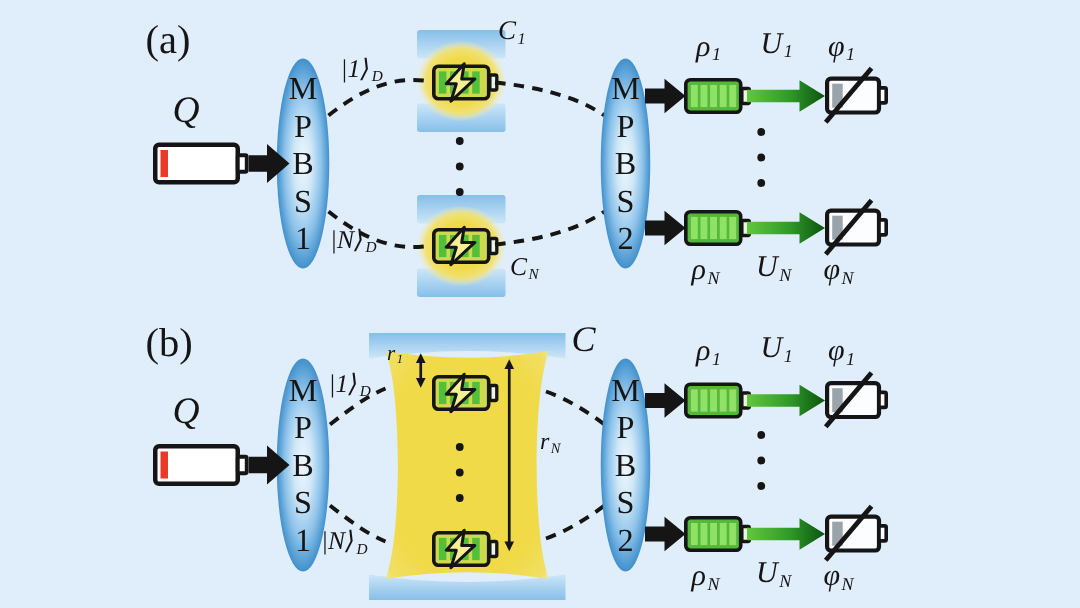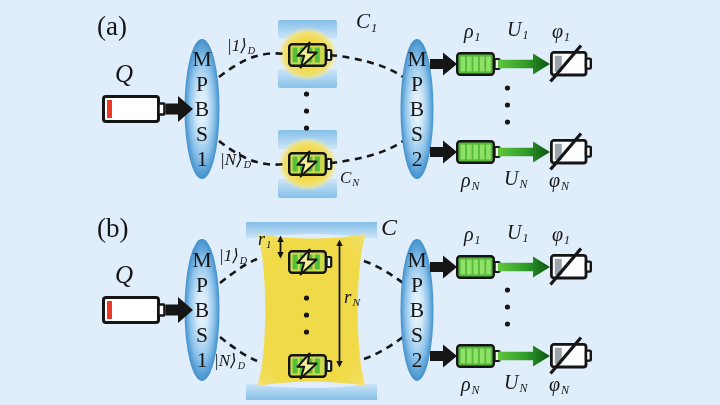--- a/index.html
+++ b/index.html
@@ -208,21 +208,21 @@
   <span>2</span>
 </div>
 
 <div class="lbl" style="left:227px;top:37px;font-size:17px">
   <span class="ket">|1⟩</span><span class="sub">D</span>
 </div>
 <div class="lbl" style="left:220px;top:151px;font-size:17px">
   <span class="ket">|N⟩</span><span class="sub">D</span>
 </div>
 
-<div class="lbl it" style="left:356px;top:11px;font-size:21px">
+<div class="lbl it" style="left:332px;top:11px;font-size:18px">
   <span>C</span><span class="sub">1</span>
 </div>
 <div class="lbl it" style="left:340px;top:169px;font-size:17px">
   <span>C</span><span class="sub">N</span>
 </div>
 
 <div class="lbl it" style="left:464px;top:21px;font-size:20px">
   <span>ρ</span><span class="sub">1</span>
 </div>
 <div class="lbl it" style="left:507px;top:19px;font-size:20px">
@@ -261,24 +261,24 @@
 
 <div class="lbl" style="left:219px;top:247px;font-size:17px">
   <span class="ket">|1⟩</span><span class="sub">D</span>
 </div>
 <div class="lbl" style="left:214px;top:352px;font-size:17px">
   <span class="ket">|N⟩</span><span class="sub">D</span>
 </div>
 
 <div class="lbl it" style="left:381px;top:215px;font-size:24px">C</div>
 
-<div class="lbl it" style="left:258px;top:230px;font-size:18px">
+<div class="lbl it" style="left:258px;top:230px;font-size:14px">
   <span>r</span><span class="sub">1</span>
 </div>
-<div class="lbl it" style="left:344px;top:287px;font-size:19px">
+<div class="lbl it" style="left:360px;top:287px;font-size:16px">
   <span>r</span><span class="sub">N</span>
 </div>
 
 <div class="lbl it" style="left:464px;top:224px;font-size:20px">
   <span>ρ</span><span class="sub">1</span>
 </div>
 <div class="lbl it" style="left:507px;top:222px;font-size:20px">
   <span>U</span><span class="sub">1</span>
 </div>
 <div class="lbl it" style="left:552px;top:224px;font-size:20px">

